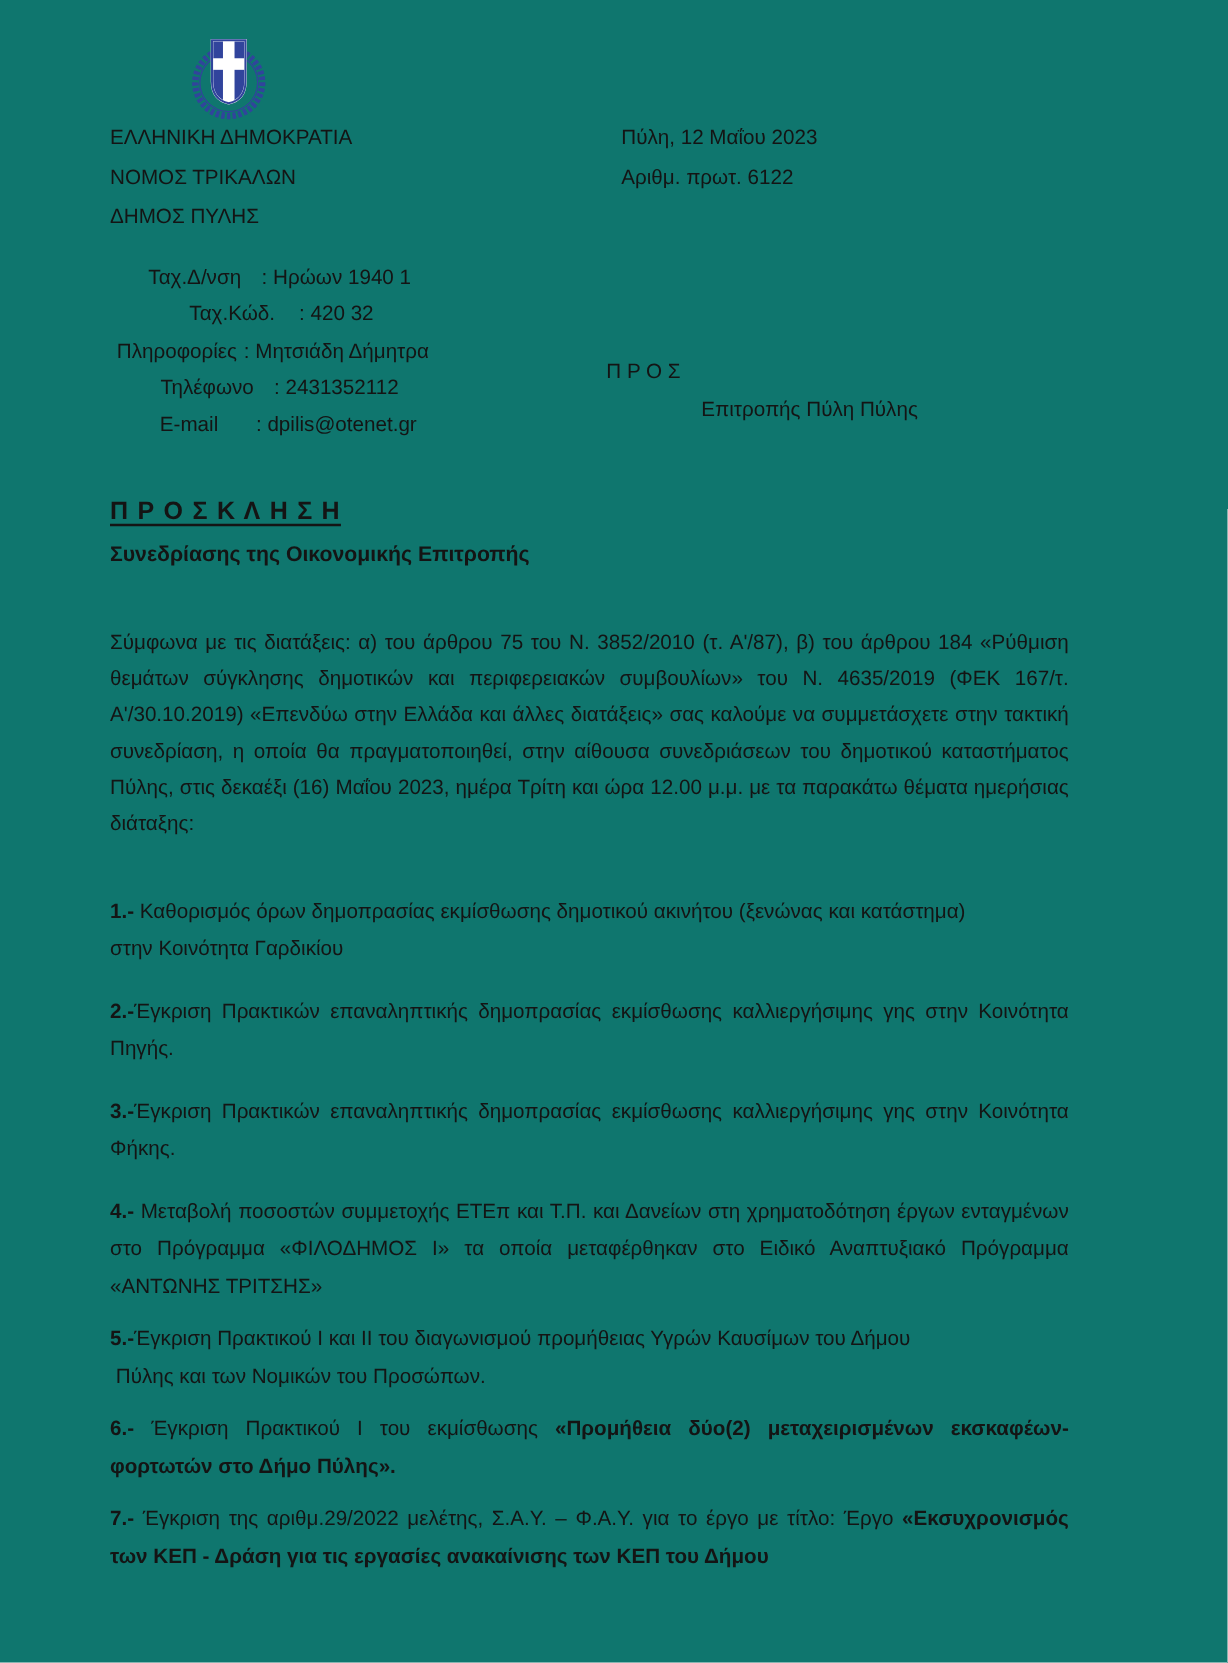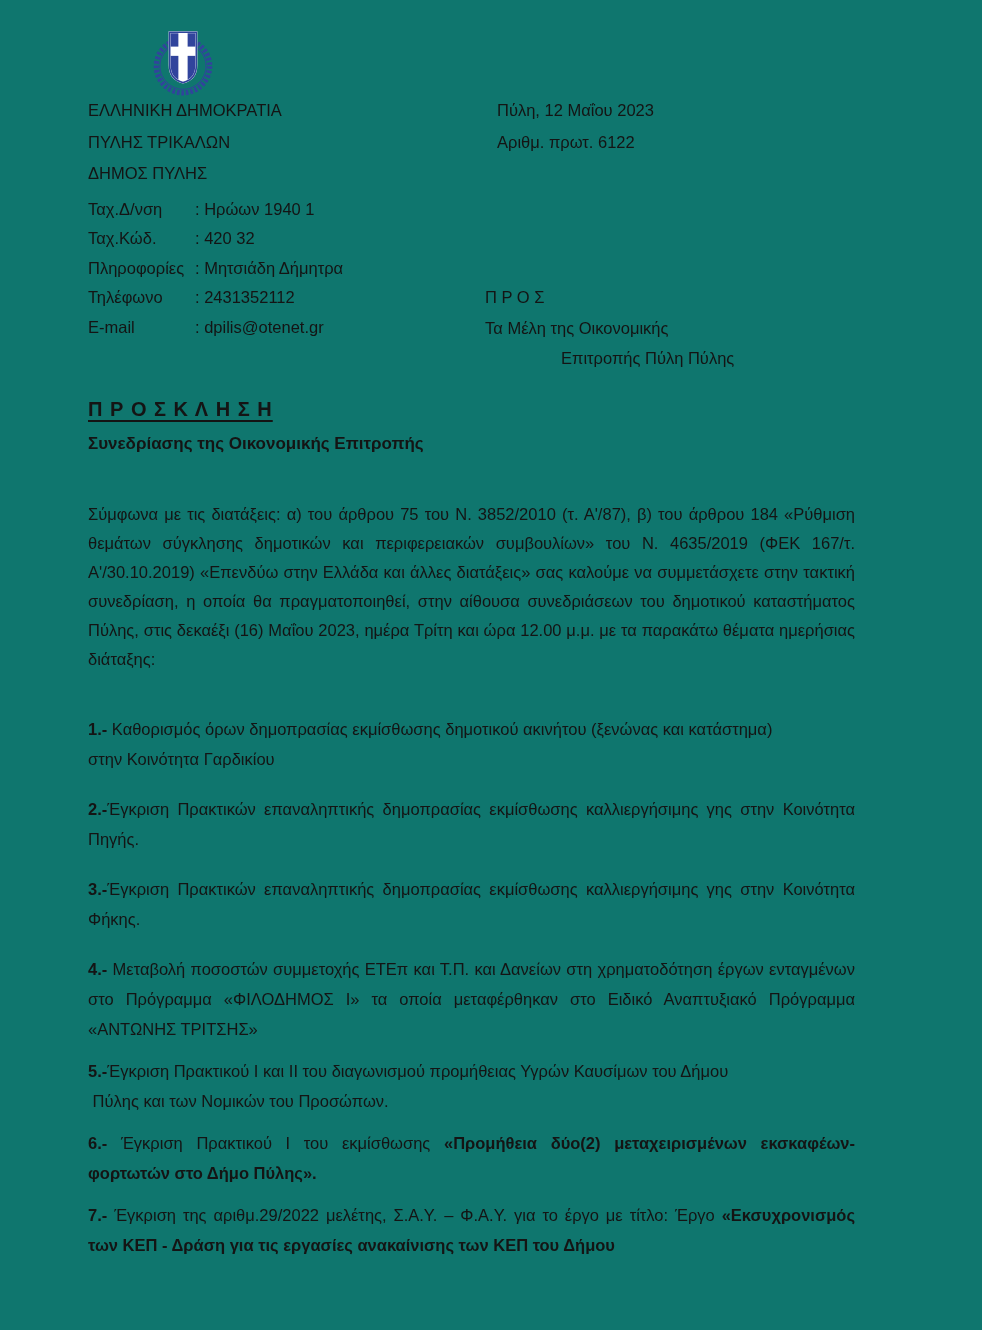--- a/index.html
+++ b/index.html
@@ -12,21 +12,21 @@
     font-family: "Liberation Sans", "DejaVu Sans", sans-serif;
     color: #141414;
     font-size: 16.5px;
     overflow: hidden;
   }
   .emblem { position: absolute; left: 150px; top: 24px; width: 66px; height: 74px; }
   .emblem svg { width: 100%; height: 100%; display: block; }
 
   .hdr-left { position: absolute; left: 88px; top: 95px; }
   .hdr-left .org-line { line-height: 31.5px; font-size: 16.5px; white-space: nowrap; }
-  .contacts { margin-top: 5px; }
+  .contacts { margin-top: 18px; text-align: center; }
   .crow { line-height: 29.5px; white-space: nowrap; }
   .clabel { display: inline-block; width: 107px; }
 
   .hdr-date { position: absolute; left: 485px; top: 95px; margin-left: 12px; }
   .hdr-date div { line-height: 31.5px; white-space: nowrap; }
 
   .pros { position: absolute; left: 485px; top: 282px; }
   .pros div { line-height: 30.5px; white-space: nowrap; }
   .pros-indent { padding-left: 76px; }
 
@@ -78,21 +78,21 @@
       <g clip-path="url(#shieldClip)">
         <rect x="27.5" y="8" width="9" height="50" fill="#ffffff"></rect>
         <rect x="19" y="22" width="26" height="9" fill="#ffffff"></rect>
       </g>
       <path d="M19 8 h26 v32 q0 14 -13 17 q-13 -3 -13 -17 z" fill="none" stroke="#31449c" stroke-width="1.6"></path>
     </svg>
   </div>
 
   <div class="hdr-left">
     <div class="org-line">ΕΛΛΗΝΙΚΗ ΔΗΜΟΚΡΑΤΙΑ</div>
-    <div class="org-line">ΠΥΛΗΣ ΤΡΙΚΑΛΩΝ</div>
+    <div class="org-line">ΝΟΜΟΣ ΤΡΙΚΑΛΩΝ</div>
     <div class="org-line">ΔΗΜΟΣ ΠΥΛΗΣ</div>
     <div class="contacts">
       <div class="crow">
         <span class="clabel">Ταχ.Δ/νση</span><span>: Ηρώων 1940 1</span>
       </div>
       <div class="crow">
         <span class="clabel">Ταχ.Κώδ.</span><span>: 420 32</span>
       </div>
       <div class="crow">
         <span class="clabel">Πληροφορίες</span><span>: Μητσιάδη Δήμητρα</span>
@@ -106,21 +106,20 @@
     </div>
   </div>
 
   <div class="hdr-date">
     <div>Πύλη, 12 Μαΐου 2023</div>
     <div>Αριθμ. πρωτ. 6122</div>
   </div>
 
   <div class="pros">
     <div>Π Ρ Ο Σ</div>
-    <div>Τα Μέλη της Οικονομικής</div>
     <div class="pros-indent">Επιτροπής Πύλη Πύλης</div>
   </div>
 
   <div class="content">
     <div class="title">Π Ρ Ο Σ Κ Λ Η Σ Η</div>
     <div class="subtitle">Συνεδρίασης της Οικονομικής Επιτροπής</div>
 
     <p class="intro">Σύμφωνα με τις διατάξεις: α) του άρθρου 75 του Ν. 3852/2010 (τ. Α'/87), β) του άρθρου 184 «Ρύθμιση θεμάτων σύγκλησης δημοτικών και περιφερειακών συμβουλίων» του Ν. 4635/2019 (ΦΕΚ 167/τ. Α'/30.10.2019) «Επενδύω στην Ελλάδα και άλλες διατάξεις» σας καλούμε να συμμετάσχετε στην τακτική συνεδρίαση, η οποία θα πραγματοποιηθεί, στην αίθουσα συνεδριάσεων του δημοτικού καταστήματος Πύλης, στις δεκαέξι (16) Μαΐου 2023, ημέρα Τρίτη και ώρα 12.00 μ.μ. με τα παρακάτω θέματα ημερήσιας διάταξης:</p>
 
     <div class="agenda">

